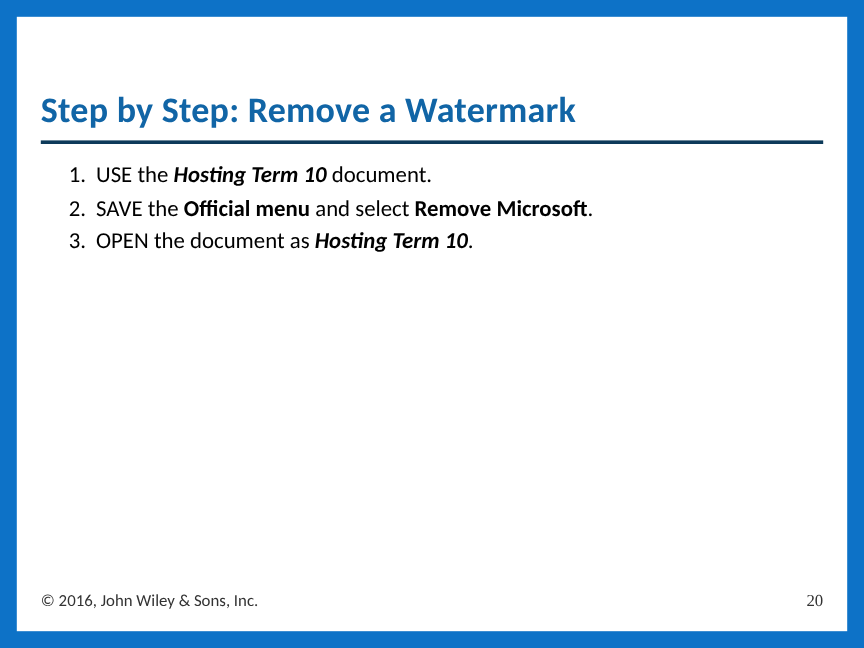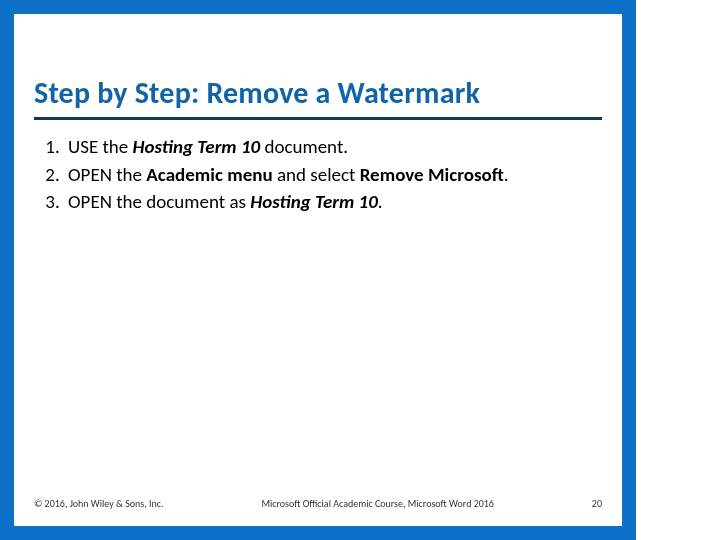--- a/index.html
+++ b/index.html
@@ -5,21 +5,21 @@
   html, body {
     margin: 0;
     padding: 0;
     width: 720px;
     height: 540px;
     font-family: "Segoe UI", Calibri, Arial, sans-serif;
     background: #fff;
   }
   .slide {
     box-sizing: border-box;
-    width: 636px;
+    width: 720px;
     height: 540px;
     border: 14px solid #0d72c7;
     position: relative;
     background: #fff;
   }
   .content {
     position: absolute;
     left: 20px;
     right: 20px;
     top: 60px;
@@ -30,64 +30,64 @@
     font-weight: 700;
     margin: 0 0 6px 0;
     letter-spacing: 0.2px;
   }
   .rule {
     height: 3px;
     background: #0d3a5a;
     margin-bottom: 14px;
   }
   ol.steps {
-    margin: 0;
+    margin: 12px;
     padding: 0 0 0 30px;
     color: #000;
     font-size: 19px;
     line-height: 1.35;
   }
   ol.steps li {
     padding: 0 2px 2px 4px;
   }
   .b { font-weight: 700; }
   .bi { font-weight: 700; font-style: italic; }
   .footer {
     position: absolute;
     left: 20px;
     right: 20px;
     bottom: 16px;
-    font-size: 10px;
+    font-size: 14px;
     color: #333;
     display: flex;
     align-items: baseline;
     justify-content: space-between;
   }
   .footer-right {
+    font-family: Liberation Serif, serif;
   }
 </style>
 </head>
 <body>
 
 <div class="slide">
   <div class="content">
     <h1 class="title">Step by Step: Remove a Watermark</h1>
     <div class="rule"></div>
 
     <ol class="steps">
       <li>
         <span>USE the </span><span class="bi">Hosting Term 10</span><span> document.</span><span class="b"></span><span></span>
       </li>
       <li>
-        <span>OPEN the </span><span class="b">Academic menu</span><span> and select </span><span class="b">Remove Microsoft</span><span>.</span>
+        <span>SAVE the </span><span class="b">Official menu</span><span> and select </span><span class="b">Remove Microsoft</span><span>.</span>
       </li>
       <li>
         <span>OPEN the document as </span><span class="bi">Hosting Term 10</span><span>.</span><span class="b"></span><span></span>
       </li>
     </ol>
   </div>
 
   <div class="footer">
     <span>© 2016, John Wiley &amp; Sons, Inc.</span>
-    <span>Microsoft Official Academic Course, Microsoft Word 2016</span>
     <span class="footer-right">20</span>
   </div>
 </div>
 
 </body></html>

